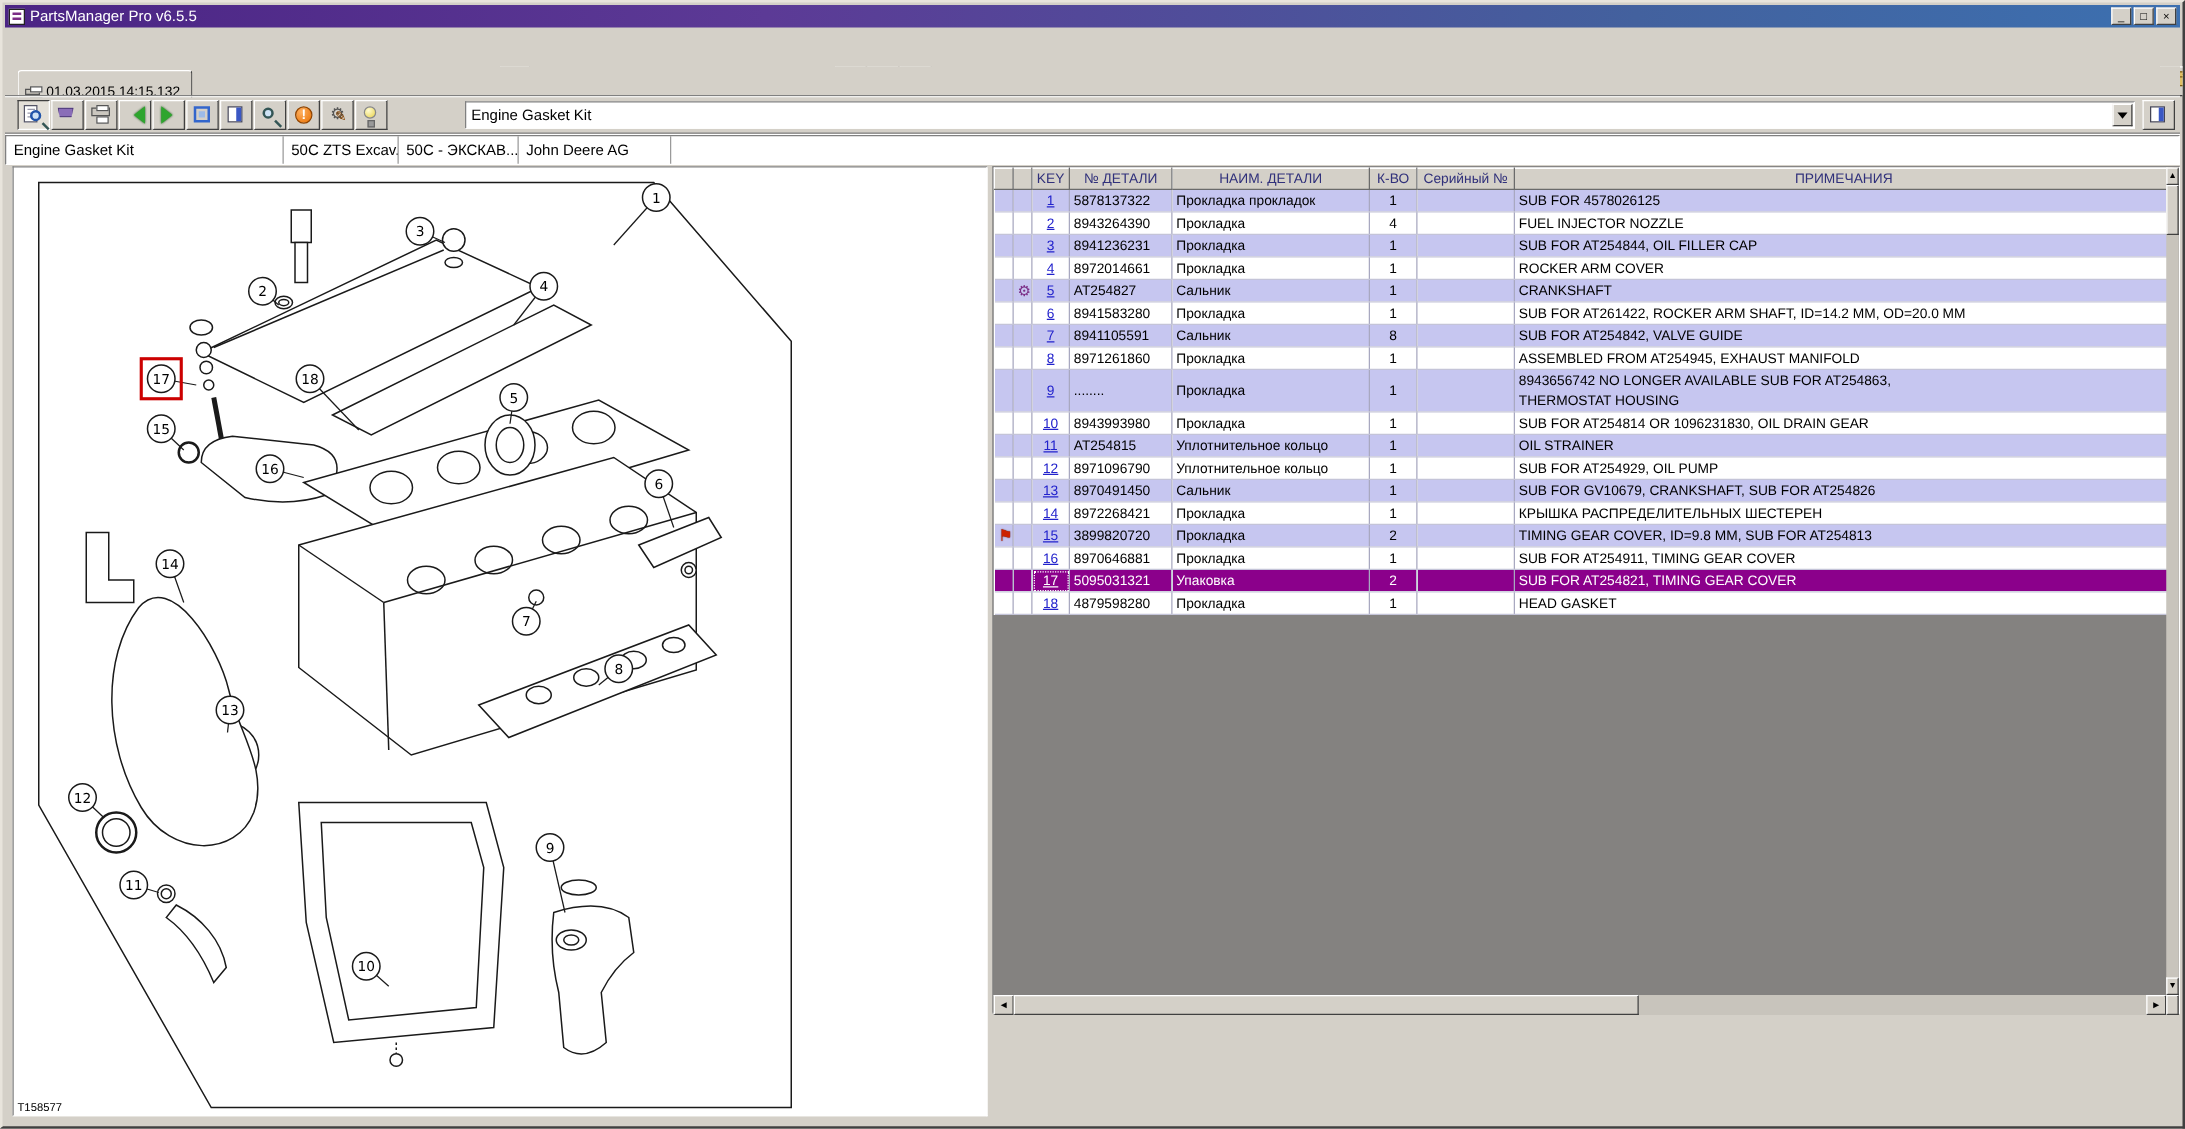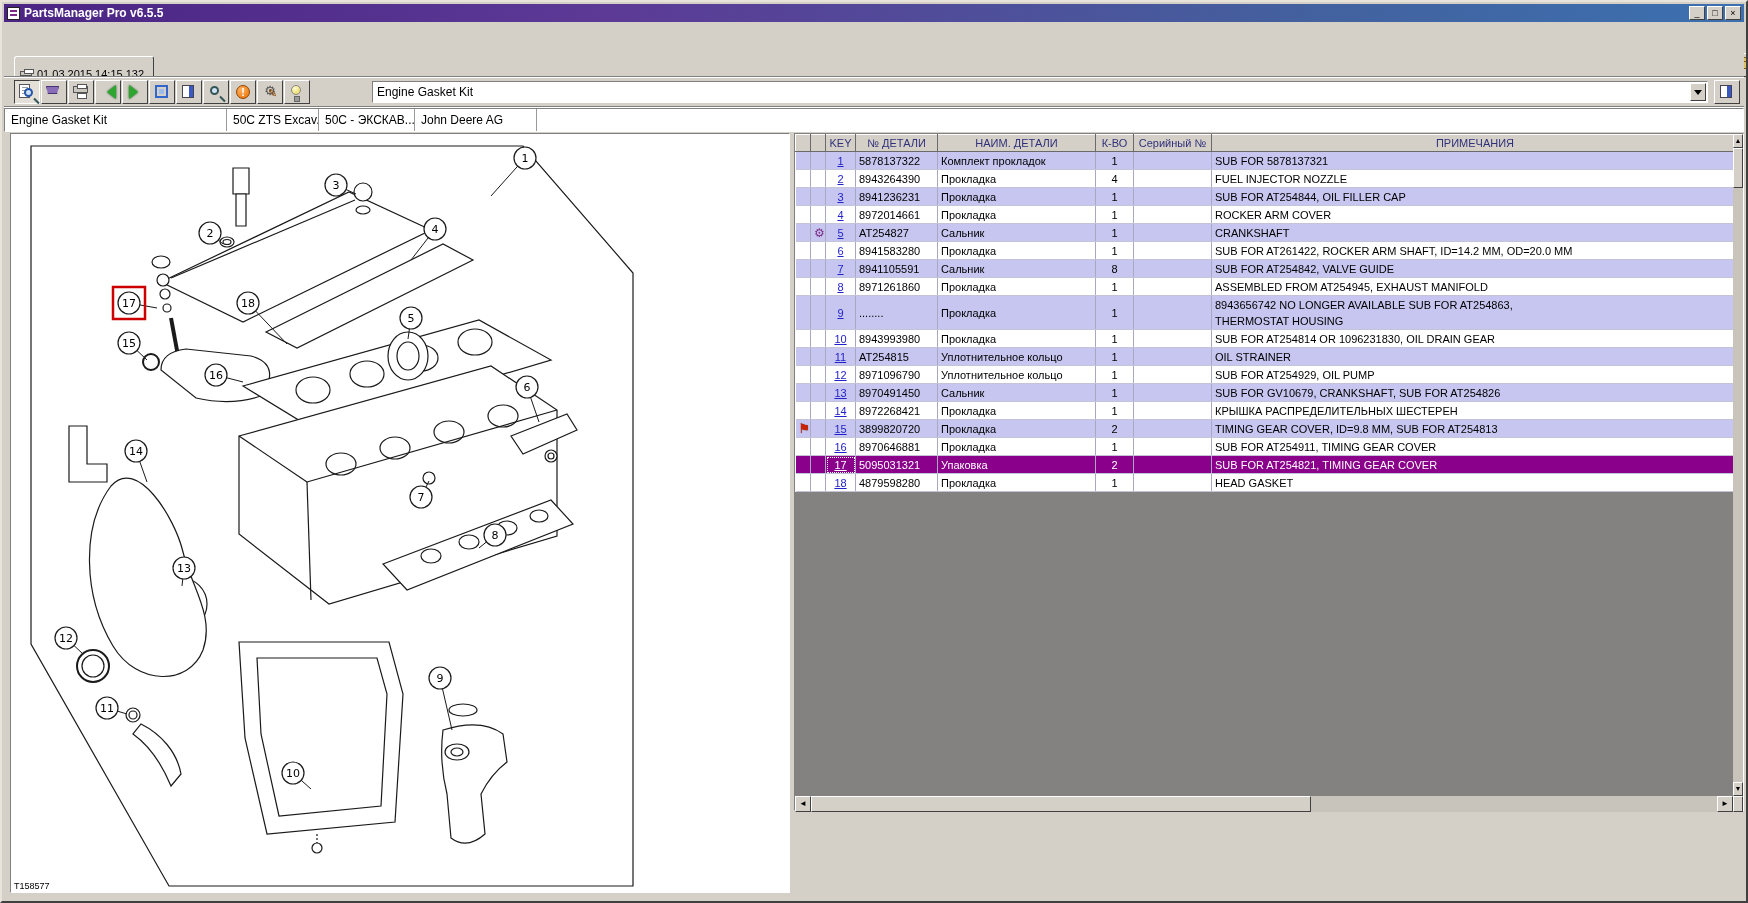--- a/index.html
+++ b/index.html
@@ -8,21 +8,21 @@
     border:2px solid;border-color:#e8e4dc #404040 #404040 #e8e4dc;overflow:hidden;}
 
   
   .titlebar{position:absolute;left:2px;top:2px;right:2px;height:18px;
     background:linear-gradient(90deg,#4b2484 0%,#5c3a96 35%,#43619e 75%,#3c70b0 100%);
     display:flex;align-items:center;padding:0 3px;color:#fff;}
   .titlebar .appicon{width:13px;height:13px;margin-right:4px;background:#fff;
     border:1px solid #222;position:relative;flex:none;}
   .titlebar .appicon:before{content:"";position:absolute;left:2px;top:2px;width:7px;height:2px;
     background:#7b2d86;box-shadow:0 4px 0 #7b2d86;}
-  .titlebar .title{font-size:12px;font-weight:bold;flex:1;}
+  .titlebar .title{font-size:12px;font-weight:normal;flex:1;}
   .winbtn{width:16px;height:14px;margin-left:2px;background:#d4d0c8;border:1px solid;
     border-color:#fff #404040 #404040 #fff;font-size:9px;line-height:11px;text-align:center;
     color:#000;flex:none;padding:0;}
 
   
   .menurow{position:absolute;left:2px;top:20px;right:2px;height:30px;background:#d4d0c8;
     border-bottom:1px solid #808080;box-shadow:0 1px 0 #ffffff;margin-top:28px;}
   .menubar{position:absolute;left:8px;top:6px;display:flex;gap:2px;}
   .menuitem{font-size:12px;padding:2px 9px;color:#000;}
   .menuitem u{text-decoration:underline;}
@@ -485,24 +485,24 @@
                 <th>Серийный №</th>
                 <th>ПРИМЕЧАНИЯ</th>
               </tr>
             </thead>
           <tbody id="parts-tbody">
               <tr class="lav">
                 <td class="icn"></td>
                 <td class="icn"></td>
                 <td class="key"><a>1</a></td>
                 <td>5878137322</td>
-                <td>Комплект  прокладок</td>
-                <td class="qty">1</td>
-                <td></td>
-                <td class="note">SUB FOR 5878137321</td>
+                <td>Прокладка  прокладок</td>
+                <td class="qty">1</td>
+                <td></td>
+                <td class="note">SUB FOR 4578026125</td>
               </tr>
               <tr class="plain">
                 <td class="icn"></td>
                 <td class="icn"></td>
                 <td class="key"><a>2</a></td>
                 <td>8943264390</td>
                 <td>Прокладка</td>
                 <td class="qty">4</td>
                 <td></td>
                 <td class="note">FUEL INJECTOR NOZZLE</td>

